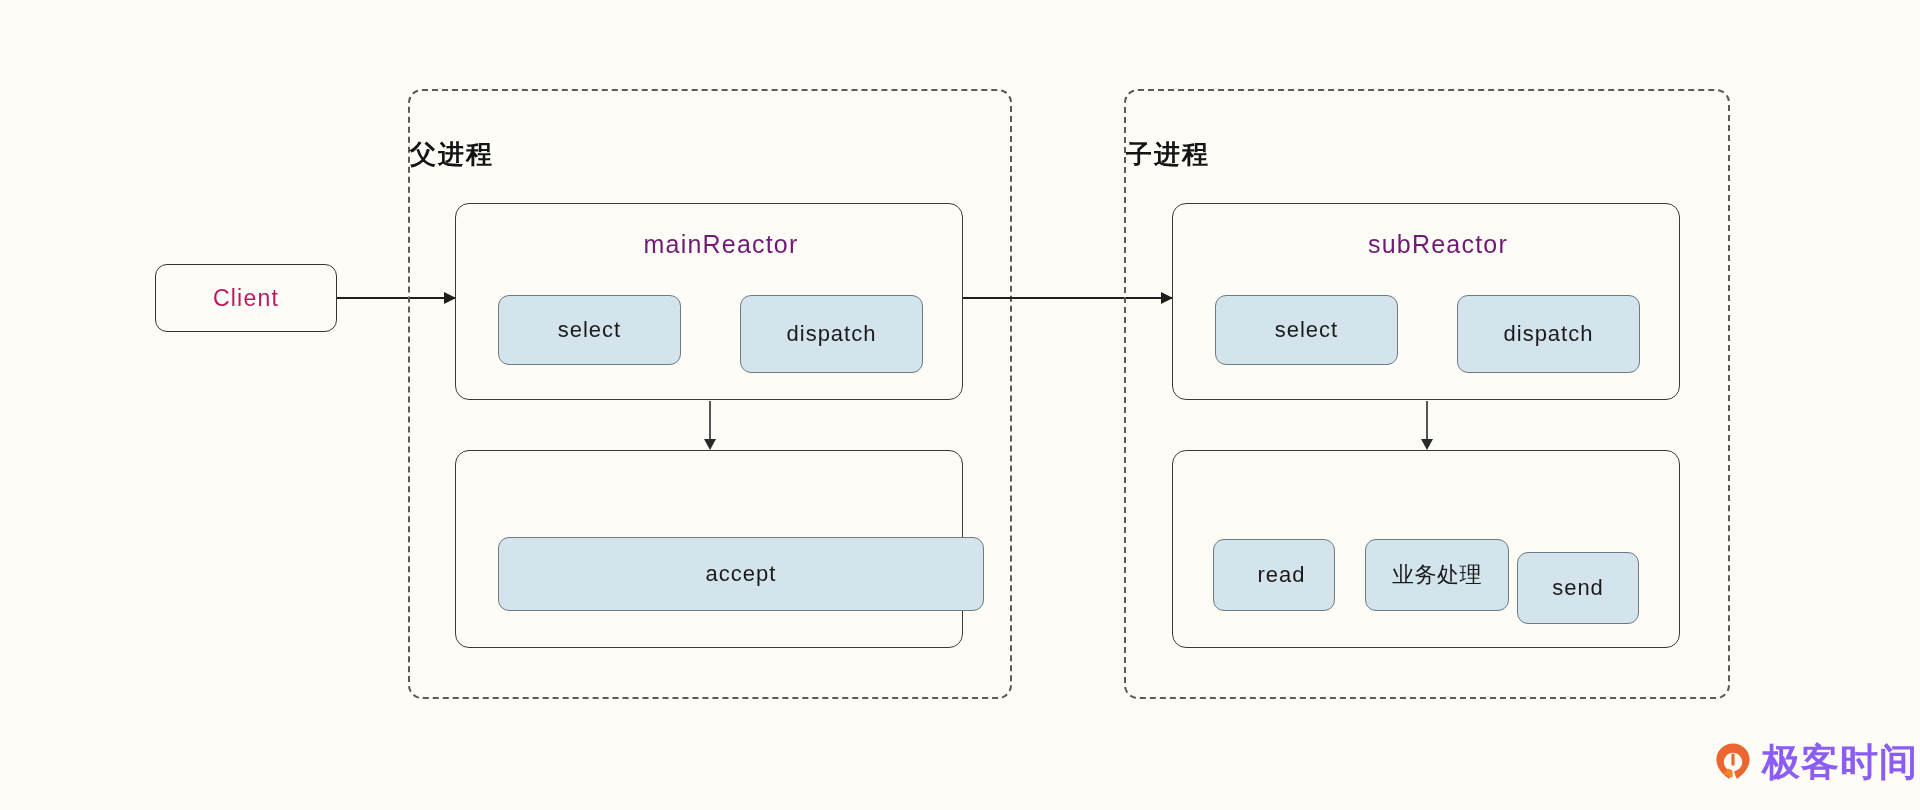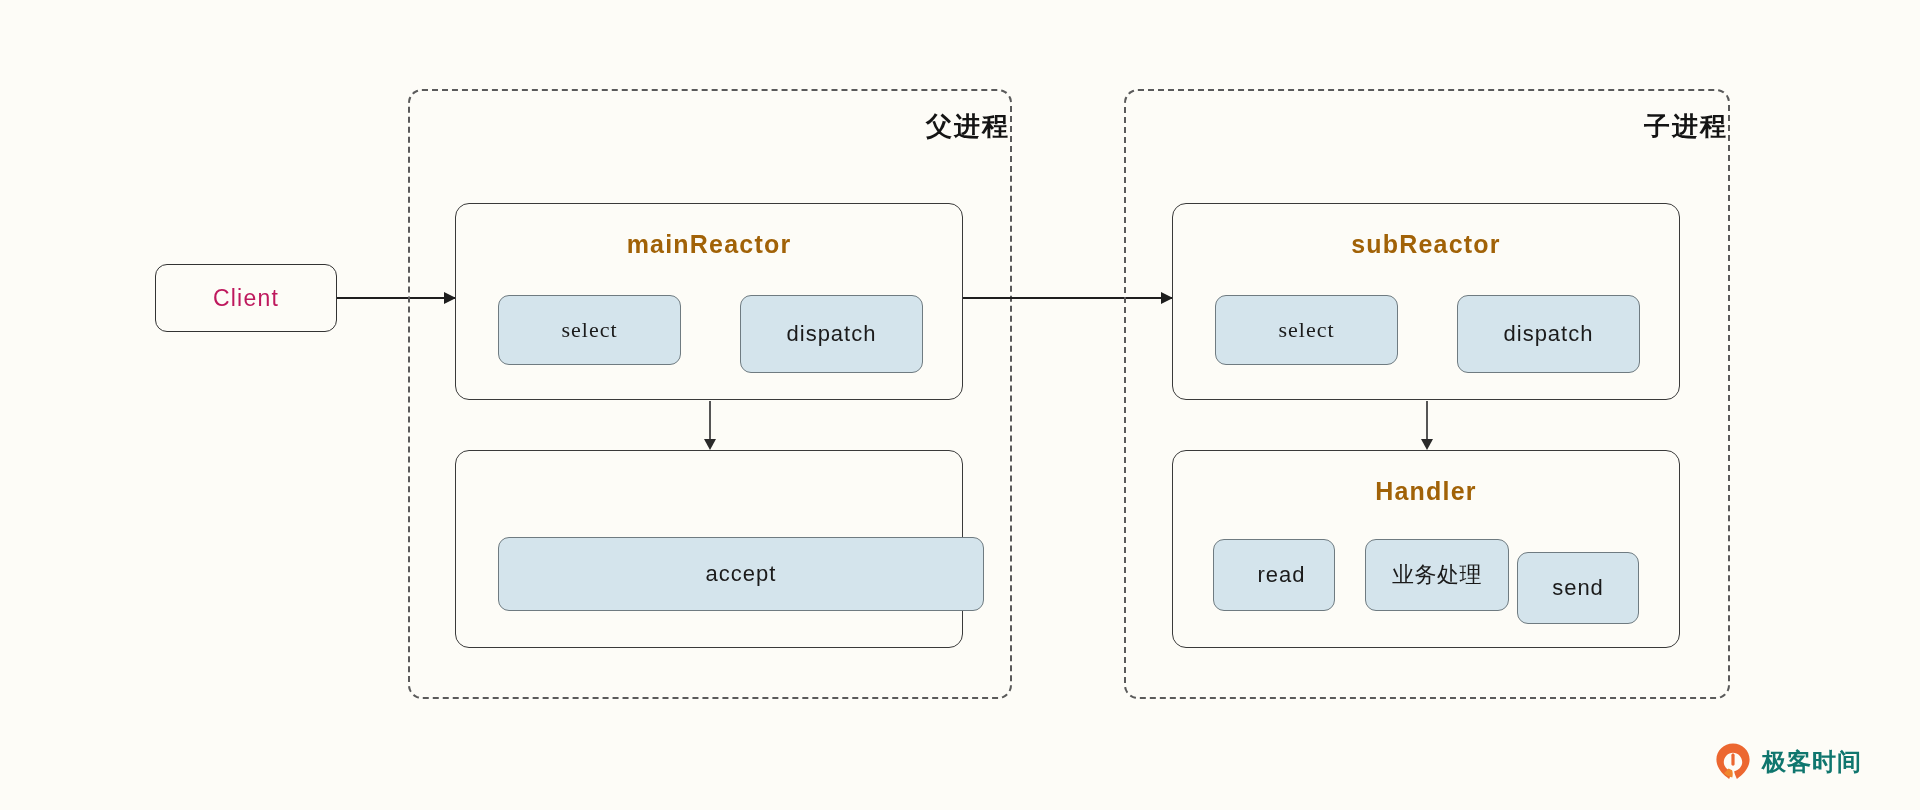--- a/index.html
+++ b/index.html
@@ -48,47 +48,46 @@
     box-sizing: border-box;
     border: 2px dashed #5a5a5a;
     border-radius: 14px;
     background: transparent;
   }
   .process-group.parent  { left: 408px;  top: 89px; width: 604px; height: 610px; }
   .process-group.child   { left: 1124px; top: 89px; width: 606px; height: 610px; }
 
   .group-title {
     position: absolute;
-    top: 18px;
+    top: 46px;
     left: 0;
     width: 100%;
-    text-align: right;
+    text-align: left;
     font-size: 26px;
     font-weight: 700;
     color: #141414;
     letter-spacing: 2px;
   }
 
   .panel {
     position: absolute;
     box-sizing: border-box;
     border: 1.6px solid #3a3a3a;
     border-radius: 14px;
     background: #fdfcf7;
   }
   .panel-title {
     position: absolute;
     top: 26px;
-    left: 0;
+    left: 12px;
     width: 100%;
     text-align: center;
     font-size: 25px;
-    color: #a16207;
+    color: #701a75;
     letter-spacing: 1.2px;
-    font-weight: bold;
   }
 
   
   .panel.reactor { top: 203px; width: 508px; height: 197px; }
   .panel.reactor.main { left: 455px; }
   .panel.reactor.sub  { left: 1172px; }
 
   
   .panel.lower { top: 450px; width: 508px; height: 198px; }
   .panel.lower.acceptor { left: 455px; }
@@ -104,21 +103,21 @@
     background: #d4e4ec;
     border: 1.4px solid #6f7b81;
     border-radius: 11px;
     font-size: 22px;
     color: #1b1b1b;
     letter-spacing: 1px;
   }
   .chip.cn { letter-spacing: 0.5px; }
 
   
-  .chip.r-select   { top: 91px; left: 42px;  width: 183px; height: 70px; font-family: Liberation Serif, serif; }
+  .chip.r-select   { top: 91px; left: 42px;  width: 183px; height: 70px; }
   .chip.r-dispatch { top: 91px; left: 284px; width: 183px; height: 78px; }
 
   
   .chip.accept { top: 86px; left: 42px; width: 486px; height: 74px; }
 
   
   .chip.h-read { top: 88px; left: 40px;  width: 122px; height: 72px; padding-left: 15px; }
   .chip.h-biz  { top: 88px; left: 192px; width: 144px; height: 72px; }
   .chip.h-send { top: 101px; left: 344px; width: 122px; height: 72px; }
 
@@ -165,23 +164,23 @@
   .watermark {
     position: absolute;
     left: 1713px;
     top: 742px;
     display: flex;
     align-items: center;
     gap: 9px;
   }
   .wm-icon { width: 40px; height: 40px; display: block; }
   .wm-text {
-    font-size: 24px;
+    font-size: 38px;
     font-weight: 700;
-    color: #0f766e;
+    color: #8b5cf6;
     letter-spacing: 1px;
     line-height: 1;
   }
 </style>
 </head>
 <body>
 
 <div id="stage">
 
   <div class="box client-box">Client</div>
@@ -212,21 +211,20 @@
 
   <div class="panel reactor sub">
     <div class="panel-title">subReactor</div>
     <div class="chip r-select">select</div>
     <div class="chip r-dispatch">dispatch</div>
   </div>
 
   <div class="v-arrow arrow-handler-v"></div>
 
   <div class="panel lower handler">
-    <div class="panel-title">Handler</div>
     <div class="chip h-read">read</div>
     <div class="chip h-biz cn">业务处理</div>
     <div class="chip h-send">send</div>
   </div>
 
   <div class="watermark">
     <svg class="wm-icon" viewBox="0 0 40 40">
       <path d="M20 1.5C10.8 1.5 3.4 8.6 3.4 17.4c0 6.9 4.3 13.1 10.6 17.9 l2.1 1.6 1.1-2.4c.9-2 1.4-3.6 1.6-5.2 -4.6-1-8-4.7-8-9.2 0-5.2 4.2-9.4 9.2-9.4s9.2 4.2 9.2 9.4c0 4.5-3.4 8.2-8 9.2 .2 1.6.7 3.2 1.6 5.2l1.1 2.4 2.1-1.6c6.3-4.8 10.6-11 10.6-17.9C36.6 8.6 29.2 1.5 20 1.5z" fill="#ec6730"></path>
       <path d="M20 11.6c-0.9 0-1.6 0.7-1.6 1.6v8.9c0 0.9 0.7 1.6 1.6 1.6s1.6-0.7 1.6-1.6v-8.9c0-0.9-0.7-1.6-1.6-1.6z" fill="#ec6730"></path>
       <path d="M15.6 26.6c-1.4 1.9-3 3.5-4.6 4.7 2.2 2.1 5.1 3.6 8.3 4.1 .6-2.4 .6-4.9-.2-7.1l-3.5-1.7z" fill="#f0872f"></path>

